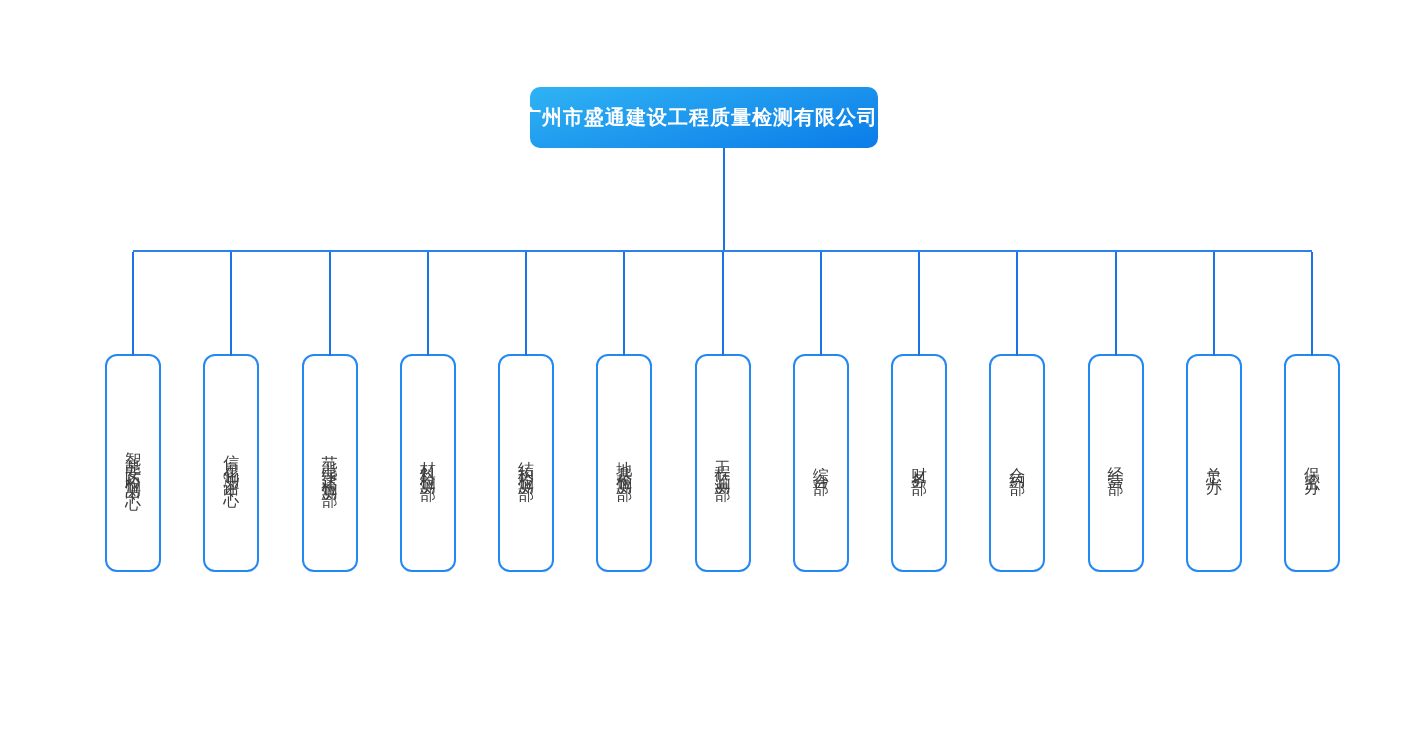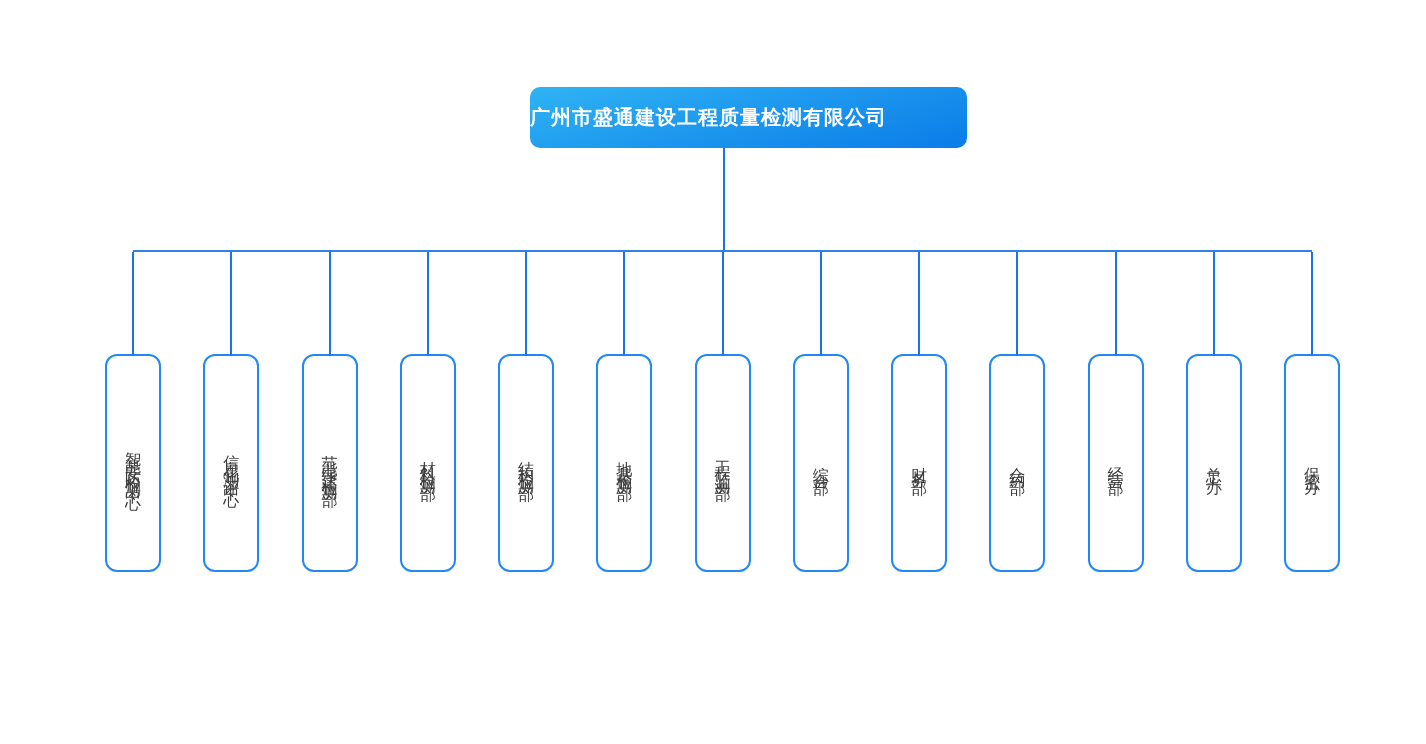--- a/index.html
+++ b/index.html
@@ -9,29 +9,29 @@
     height: 744px;
     background: #ffffff;
     overflow: hidden;
     font-family: "Liberation Sans", "DejaVu Sans", sans-serif;
   }
   
   .root-node {
     position: absolute;
     left: 530px;
     top: 87px;
-    width: 437px;
+    width: 348px;
     height: 61px;
     border-radius: 10px;
     background: linear-gradient(165deg,
       var(--root-gradient-start, #2FB3F4) 0%,
       var(--root-gradient-end, #0B7CE8) 100%);
     display: flex;
     align-items: center;
-    justify-content: flex-start;
+    justify-content: flex-end;
   }
   .root-label {
     color: var(--root-text, #FFFFFF);
     font-size: 20px;
     font-weight: bold;
     letter-spacing: 1px;
     white-space: nowrap;
   }
   
   .trunk-line {

